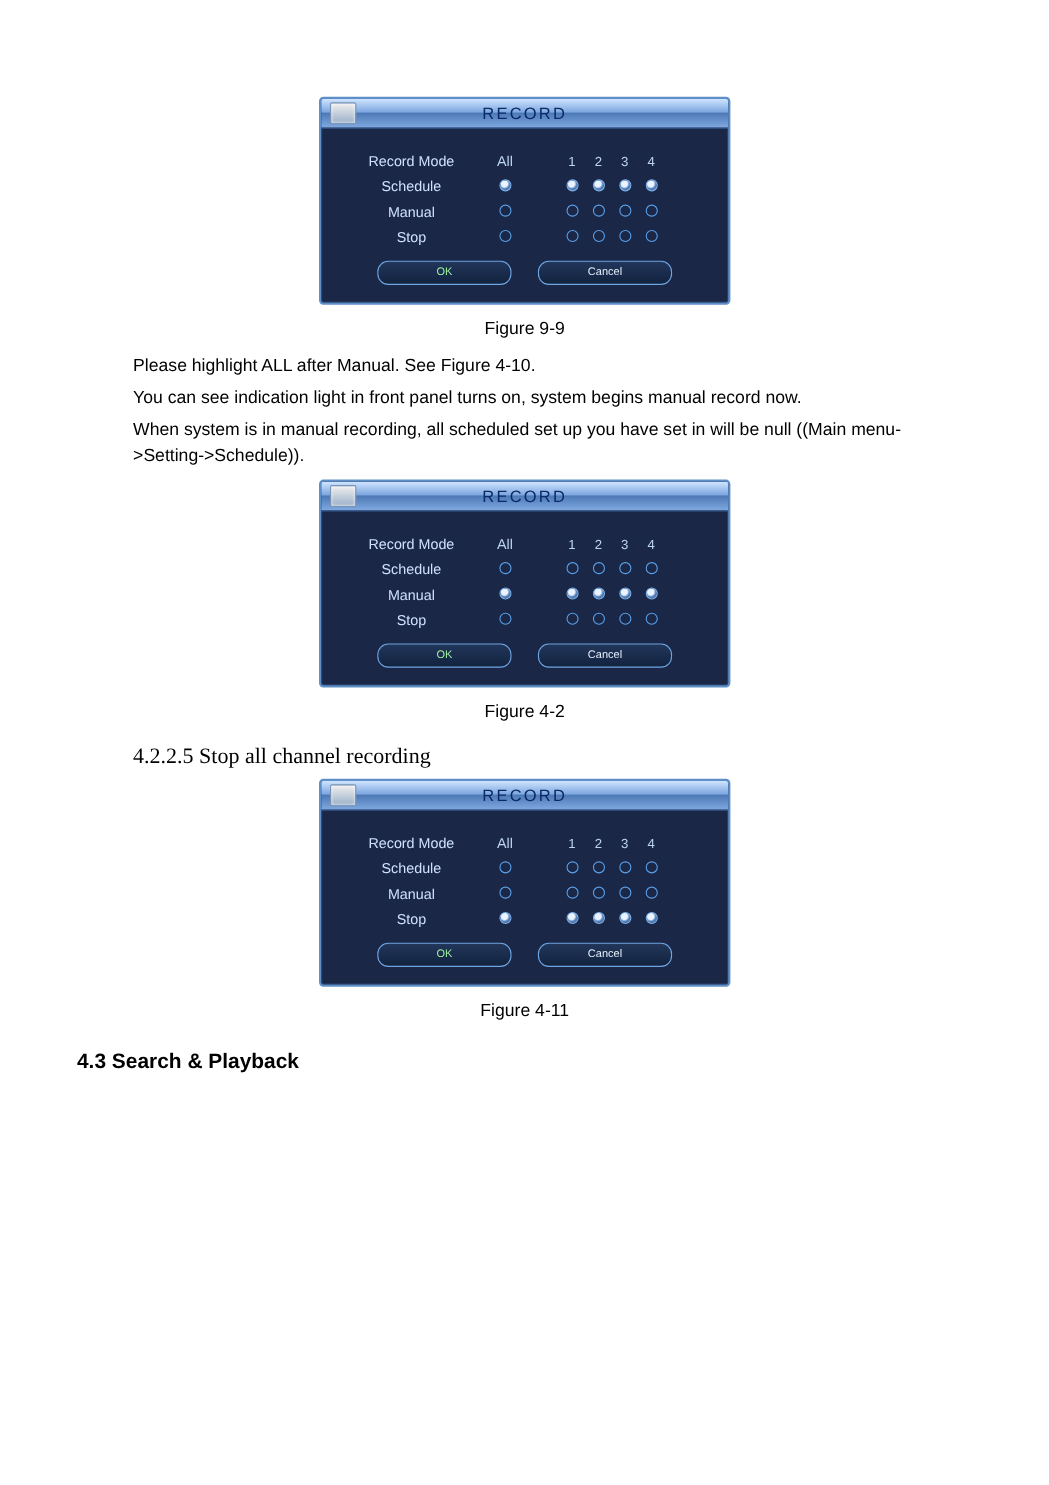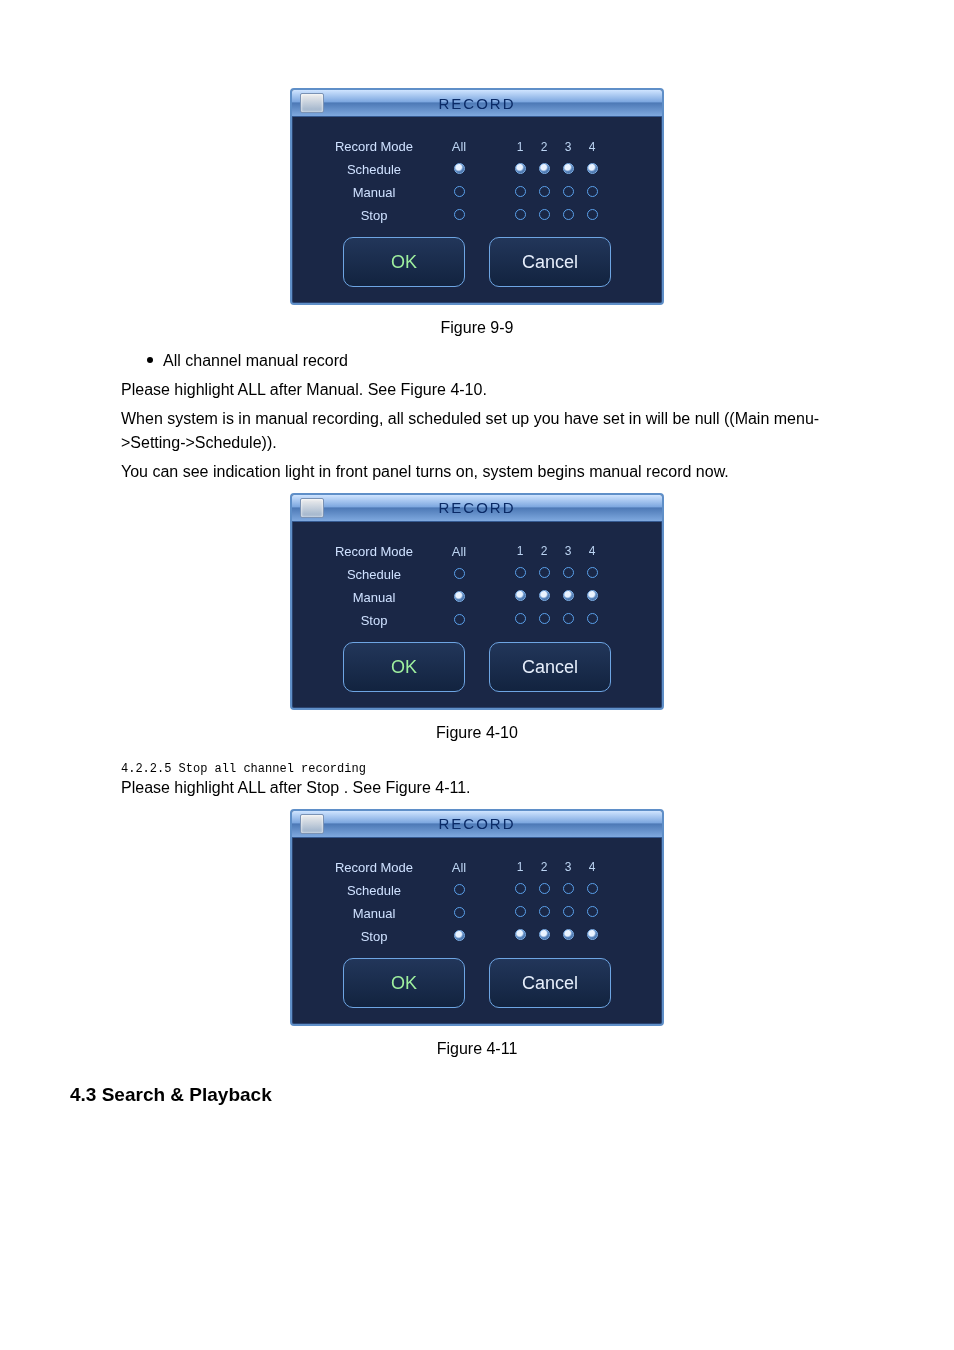--- a/index.html
+++ b/index.html
@@ -2,39 +2,39 @@
 <html><head>
 <meta charset="utf-8">
 <style>
   html,body{margin:0;padding:0;background:#fff;font-family:Arial,Helvetica,sans-serif;color:#000}
   .page{width:918px;min-height:1350px;margin:0 auto;padding:80px 0 40px 0;box-sizing:border-box;position:relative}
   .body-text{margin:0 103px;font-size:16px;line-height:1.55}
   .body-text p{margin:0 0 4px 0}
   .bullet{display:flex;align-items:flex-start;margin:8px 0 4px 0}
   .bullet .dot{width:6px;height:6px;background:#000;border-radius:50%;margin:8px 10px 0 26px;flex:none}
   .caption{text-align:center;font-size:16px;margin:14px 0 12px 0}
-  .sect-head{margin:20px 103px 0 103px;font-size:12px;font-family:Liberation Mono, monospace}
+  .sect-head{margin:20px 103px 0 103px;font-size:20px;font-family:Liberation Serif, serif}
   .big-head{margin:26px 103px 0 52px;font-size:19px;font-weight:bold}
 
   
   .panel{width:370px;margin:8px auto 0 auto;border:2px solid #5f8fc8;border-radius:4px;background:#1a2746;overflow:hidden;box-shadow:0 0 0 1px #2a4370 inset}
   .titlebar{height:26px;background:linear-gradient(#cfe4ff,#7ea8e0 45%,#4d79b6 50%,#7fa9df);display:flex;align-items:center;position:relative;border-bottom:1px solid #355a92}
   .titlebar .logo{width:22px;height:18px;margin:0 8px;background:linear-gradient(#eee,#9bb0c9);border:1px solid #7a92b4;border-radius:2px;box-shadow:inset 0 0 3px #fff}
   .titlebar .ttl{position:absolute;left:0;right:0;text-align:center;letter-spacing:2px;font-family:Arial;font-weight:normal;color:#0a2a66;font-size:15px}
   .panel-body{padding:18px 26px 16px 26px;color:#bcd4f2;font-size:13px;font-family:Arial}
   table.rec{border-collapse:separate;border-spacing:0;margin:0 0 10px 0}
   table.rec td{padding:4px 0;text-align:center;vertical-align:middle;font-size:13px;color:#bcd4f2}
   table.rec td.lab{text-align:center;width:112px;color:#cfe1ff;padding-right:8px}
   table.rec td.allcol{width:42px}
   table.rec td.gap{width:28px}
   table.rec td.ch{width:24px;font-size:12px}
   .radio{display:inline-block;width:11px;height:11px;border:1.5px solid #5aa0ea;border-radius:50%;position:relative;box-sizing:border-box}
   .radio.sel{background:radial-gradient(circle at 40% 35%,#eaf3ff 0 35%,#5b87bf 55%,#2a4a78 100%);border-color:#7fb2ea}
   .btnrow{display:flex;gap:24px;justify-content:center;margin-top:6px}
-  .gbtn{min-width:84px;padding:15px 18px;border:1.5px solid #6ea5e3;border-radius:10px;background:linear-gradient(#22365a,#12233f);color:#9ff09f;font-size:18px;text-align:center;cursor:pointer;line-height:18px}
+  .gbtn{min-width:84px;padding:1px 18px;border:1.5px solid #6ea5e3;border-radius:10px;background:linear-gradient(#22365a,#12233f);color:#9ff09f;font-size:10px;text-align:center;cursor:pointer;line-height:18px}
   .gbtn.cancel{color:#e6eefb}
 </style>
 </head>
 <body>
 
 <div class="page">
 
   <div class="panel">
     <div class="titlebar">
       <span class="logo"></span>
@@ -83,27 +83,23 @@
         </table>
       <div class="btnrow">
         <div class="gbtn">OK</div>
         <div class="gbtn cancel">Cancel</div>
       </div>
     </div>
   </div>
   <div class="caption">Figure 9-9</div>
 
   <div class="body-text">
-    <div class="bullet">
-      <span class="dot"></span>
-      <span>All channel manual record</span>
-    </div>
     <p>Please highlight  ALL  after  Manual.  See Figure 4-10.</p>
+    <p>You can see indication light in front panel turns on, system begins manual record now.</p>
     <p>When system is in manual recording, all scheduled set up you have set in will be null ((Main menu-&gt;Setting-&gt;Schedule)).</p>
-    <p>You can see indication light in front panel turns on, system begins manual record now.</p>
   </div>
 
   <div class="panel">
     <div class="titlebar">
       <span class="logo"></span>
       <span class="ttl">RECORD</span>
     </div>
     <div class="panel-body">
       <table class="rec">
         <tbody>
@@ -144,25 +140,24 @@
           <td class="ch"><span class="radio"></span></td>
         </tr>
       </tbody>
         </table>
       <div class="btnrow">
         <div class="gbtn">OK</div>
         <div class="gbtn cancel">Cancel</div>
       </div>
     </div>
   </div>
-  <div class="caption">Figure 4-10</div>
+  <div class="caption">Figure 4-2</div>
 
   <div class="sect-head">4.2.2.5  Stop all channel recording</div>
   <div class="body-text">
-    <p>Please highlight  ALL  after  Stop . See Figure 4-11.</p>
   </div>
 
   <div class="panel">
     <div class="titlebar">
       <span class="logo"></span>
       <span class="ttl">RECORD</span>
     </div>
     <div class="panel-body">
       <table class="rec">
         <tbody>

